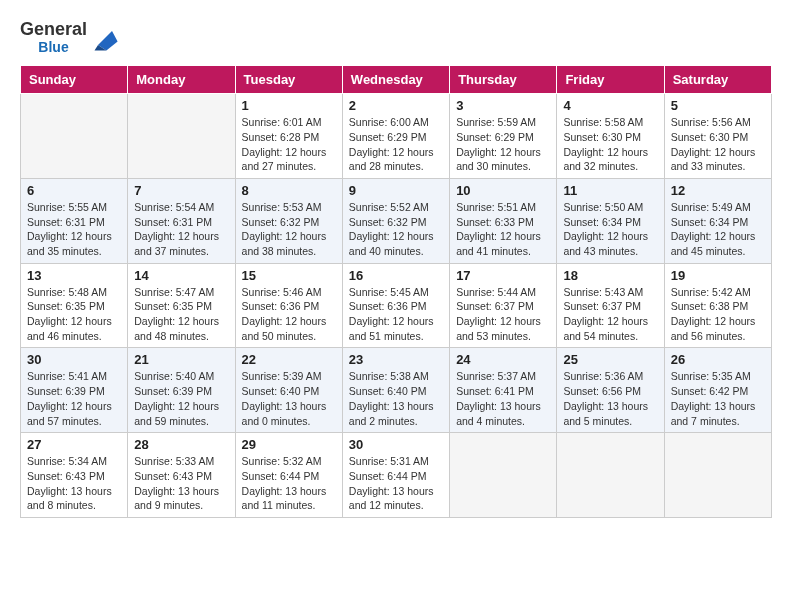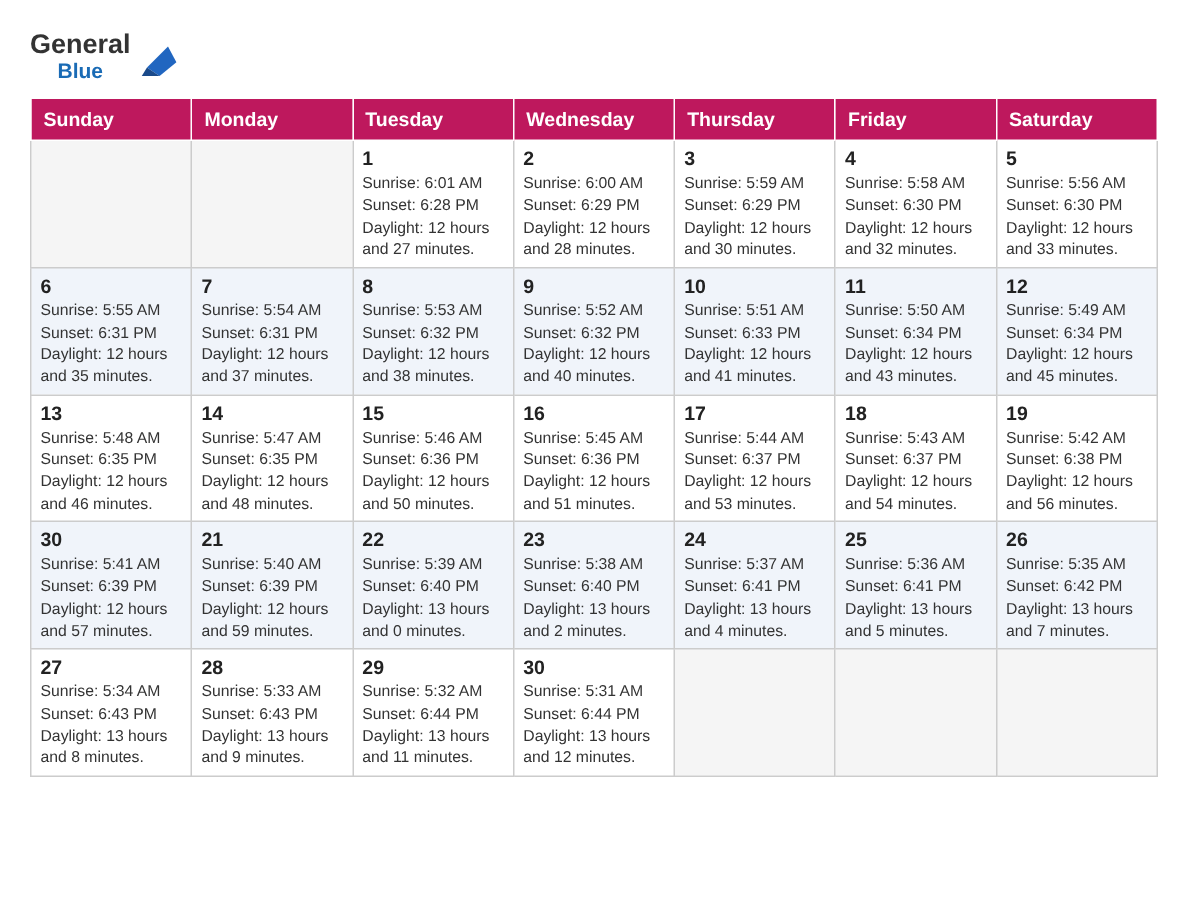--- a/index.html
+++ b/index.html
@@ -275,21 +275,21 @@
         </td>
         <td>
           <span class="day-number">24</span>
           <div class="day-info">Sunrise: 5:37 AM
 Sunset: 6:41 PM
 Daylight: 13 hours and 4 minutes.</div>
         </td>
         <td>
           <span class="day-number">25</span>
           <div class="day-info">Sunrise: 5:36 AM
-Sunset: 6:41 PM
+Sunset: 6:56 PM
 Daylight: 13 hours and 5 minutes.</div>
         </td>
         <td>
           <span class="day-number">26</span>
           <div class="day-info">Sunrise: 5:35 AM
 Sunset: 6:42 PM
 Daylight: 13 hours and 7 minutes.</div>
         </td>
       </tr>
       <tr>

